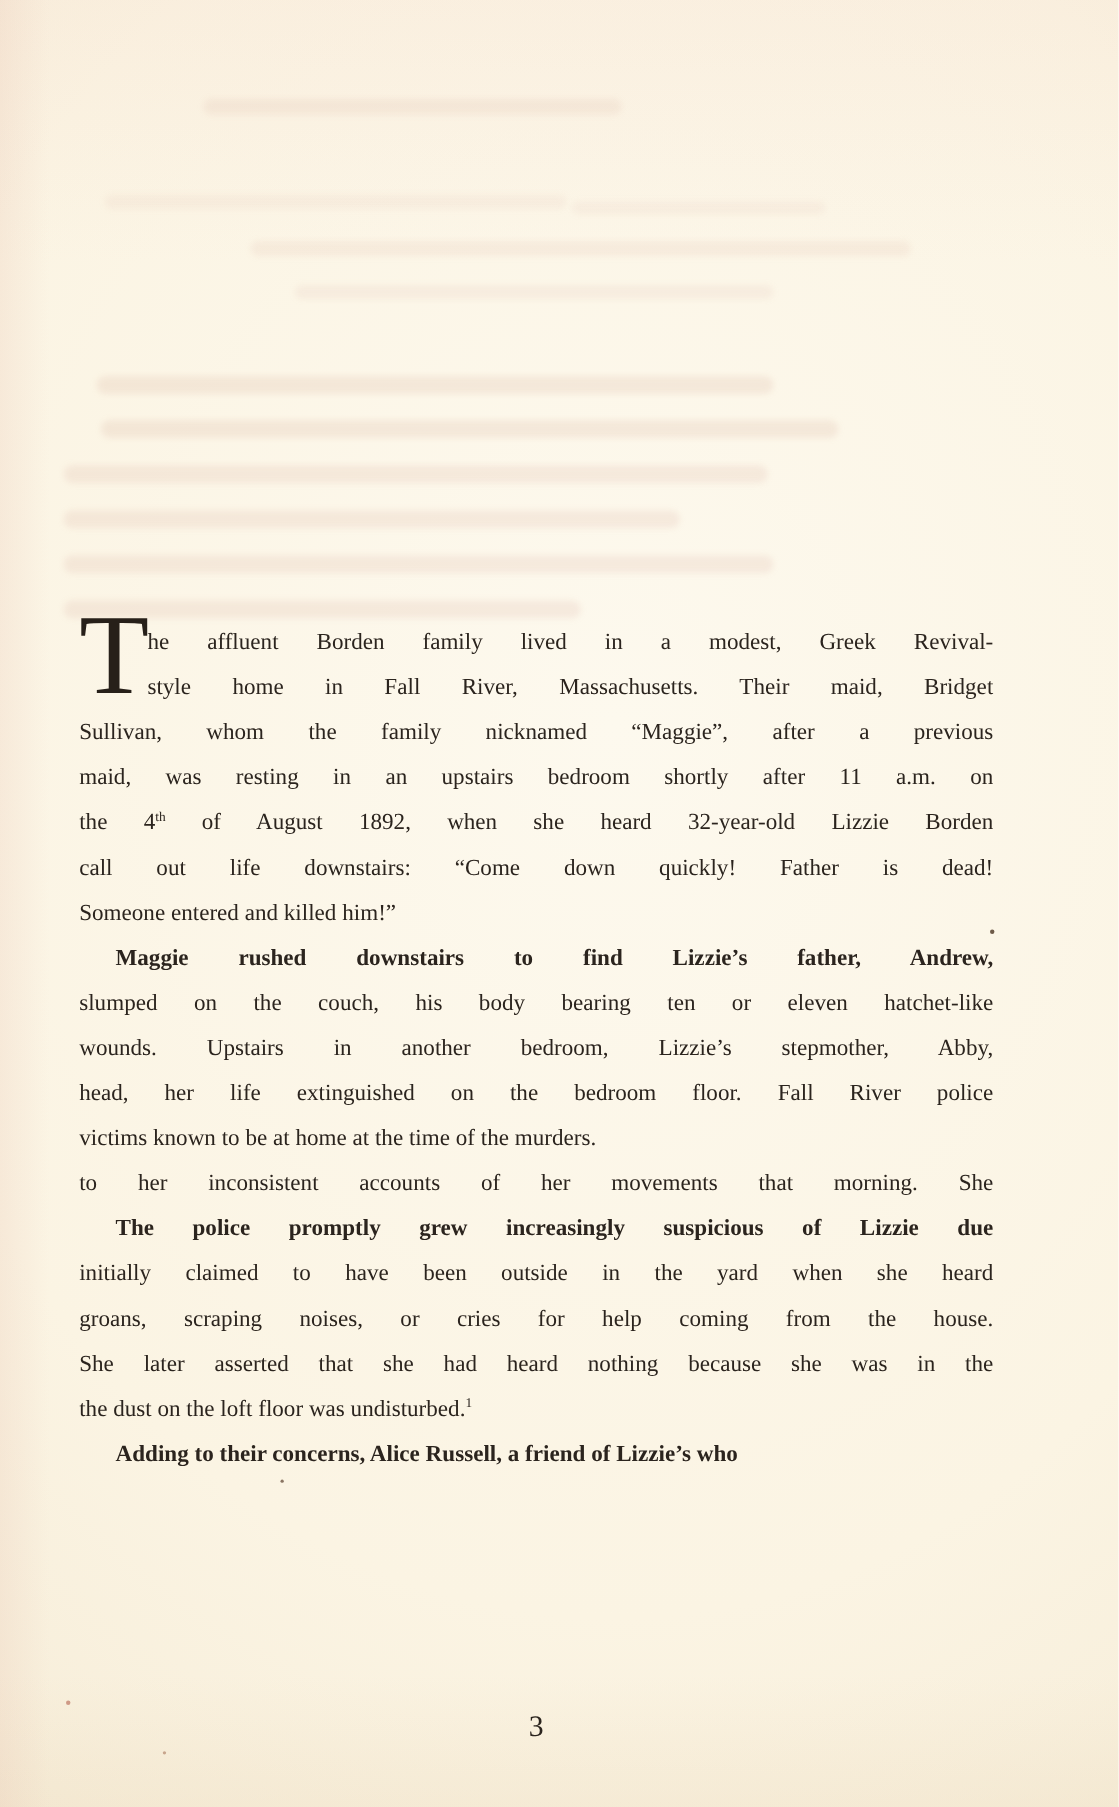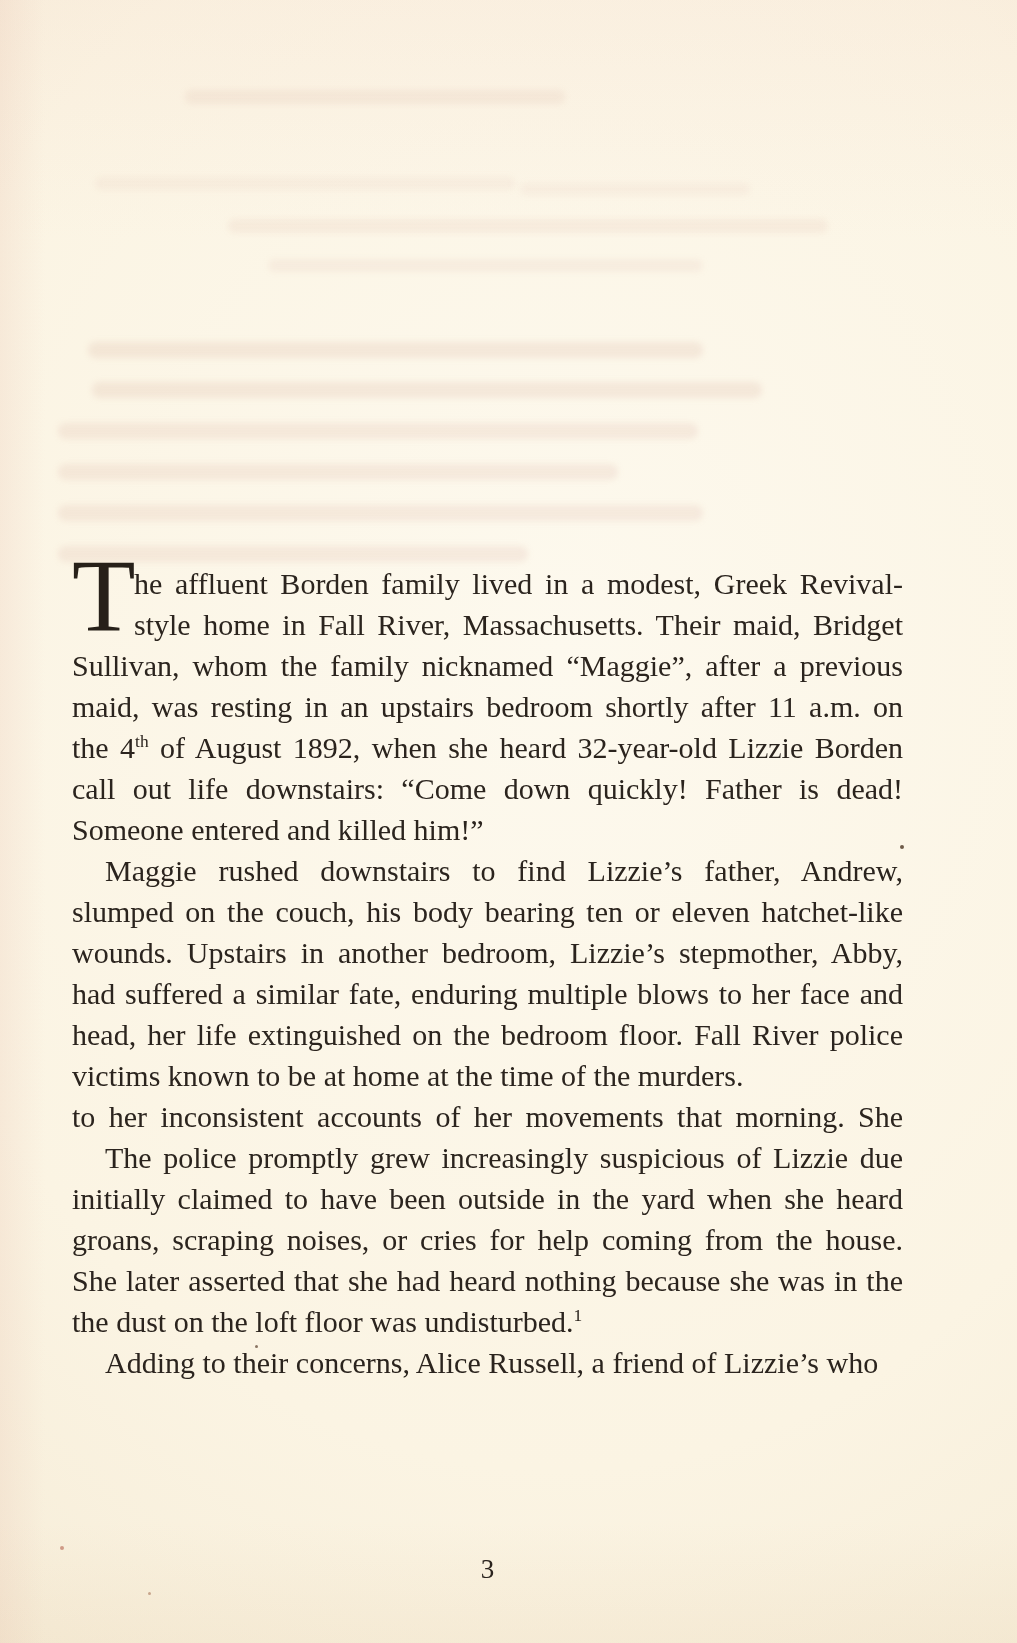--- a/index.html
+++ b/index.html
@@ -33,28 +33,28 @@
     position: absolute;
     left: 72px; top: 563px; width: 831px;
     color: #2b241e;
   }
 
   .para { margin: 0; }
 
   .line {
     height: 41px;
     line-height: 41px;
-    font-size: 30px;
+    font-size: 21px;
     text-align: justify;
     text-align-last: justify;
     overflow: hidden;
     white-space: normal;
   }
   .line.last { text-align-last: left; }
-  .line.indent { text-indent: 33px; }
+  .line.indent { text-indent: 33px; font-weight: bold; }
 
   .line sup {
     font-size: 0.58em;
     line-height: 0;
     vertical-align: super;
   }
 
   .dropcap {
     float: left;
     width: 58px;
@@ -104,21 +104,20 @@
         <div class="line"><span>Sullivan, whom the family nicknamed “Maggie”, after a previous</span></div>
         <div class="line"><span>maid, was resting in an upstairs bedroom shortly after 11 a.m. on</span></div>
         <div class="line"><span>the 4</span><sup>th</sup><span> of August 1892, when she heard 32-year-old Lizzie Borden</span></div>
         <div class="line"><span>call out life downstairs: “Come down quickly! Father is dead!</span></div>
         <div class="line last"><span>Someone entered and killed him!”</span></div>
       </div>
       <div class="para">
         <div class="line indent"><span>Maggie rushed downstairs to find Lizzie’s father, Andrew,</span></div>
         <div class="line"><span>slumped on the couch, his body bearing ten or eleven hatchet-like</span></div>
         <div class="line"><span>wounds. Upstairs in another bedroom, Lizzie’s stepmother, Abby,</span></div>
-        <div class="line"><span>had suffered a similar fate, enduring multiple blows to her face and</span></div>
         <div class="line"><span>head, her life extinguished on the bedroom floor. Fall River police</span></div>
         <div class="line last"><span>victims known to be at home at the time of the murders.</span></div>
       </div>
       <div class="para">
         <div class="line"><span>to her inconsistent accounts of her movements that morning. She</span></div>
         <div class="line indent"><span>The police promptly grew increasingly suspicious of Lizzie due</span></div>
         <div class="line"><span>initially claimed to have been outside in the yard when she heard</span></div>
         <div class="line"><span>groans, scraping noises, or cries for help coming from the house.</span></div>
         <div class="line"><span>She later asserted that she had heard nothing because she was in the</span></div>
         <div class="line last"><span>the dust on the loft floor was undisturbed.</span><sup>1</sup></div>

